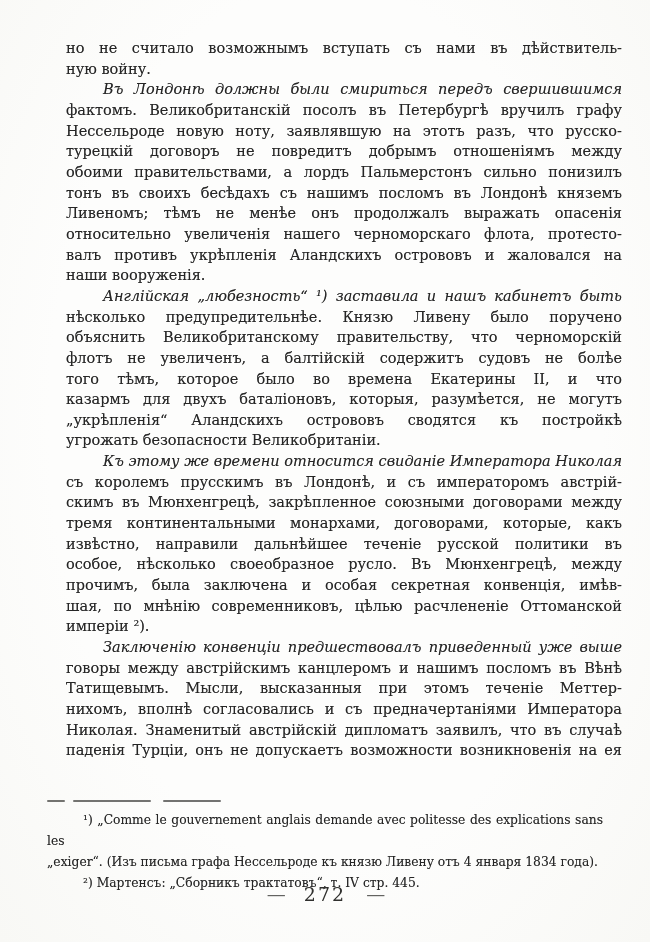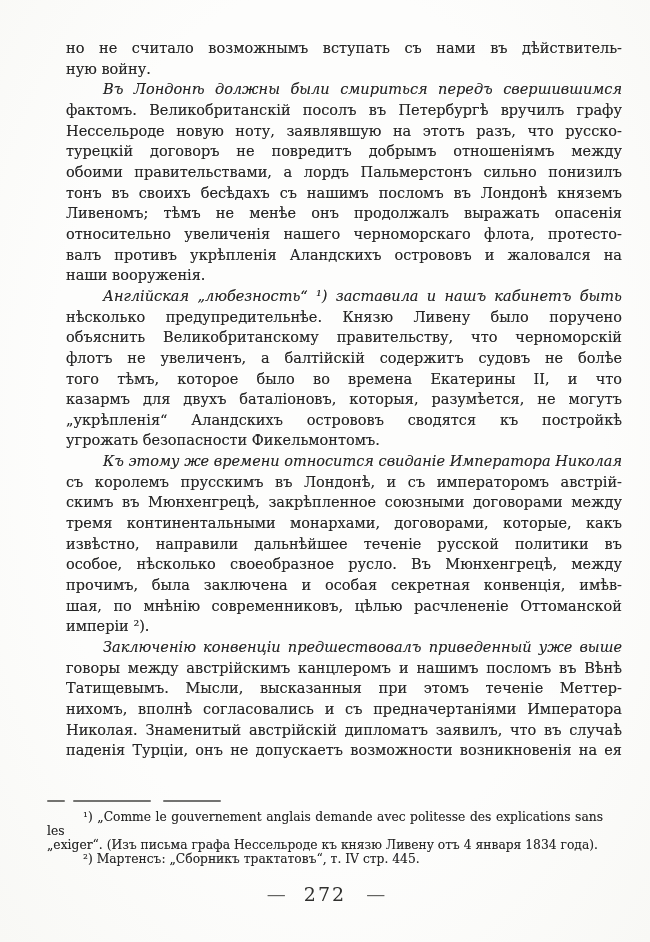--- a/index.html
+++ b/index.html
@@ -52,21 +52,21 @@
   }
   .footnote-sep .seg1 { width: 18px; }
   .footnote-sep .seg2 { width: 78px; margin-left: 8px; }
   .footnote-sep .seg3 { width: 58px; margin-left: 12px; }
   .footnotes {
     position: absolute;
     left: 47px;
     top: 810px;
     width: 556px;
     font-size: 12.3px;
-    line-height: 14px;
+    line-height: 21px;
     text-shadow: 0 0 0.5px rgba(40,40,40,0.4);
   }
   .footnote { margin: 0; }
   .line.indent-fn { text-indent: 36px; }
   .page-number {
     position: absolute;
     top: 883px;
     left: 0;
     width: 100%;
     text-align: center;
@@ -99,21 +99,21 @@
         <div class="line last">наши вооруженія.</div>
       </div>
       <div class="para">
         <div class="line indent">Англійская „любезность“ ¹) заставила и нашъ кабинетъ быть</div>
         <div class="line">нѣсколько предупредительнѣе. Князю Ливену было поручено</div>
         <div class="line">объяснить Великобританскому правительству, что черноморскій</div>
         <div class="line">флотъ не увеличенъ, а балтійскій содержитъ судовъ не болѣе</div>
         <div class="line">того тѣмъ, которое было во времена Екатерины II, и что</div>
         <div class="line">казармъ для двухъ баталіоновъ, которыя, разумѣется, не могутъ</div>
         <div class="line">„укрѣпленія“ Аландскихъ острововъ сводятся къ постройкѣ</div>
-        <div class="line last">угрожать безопасности Фикельмонтомъ.</div>
+        <div class="line last">угрожать безопасности Великобританіи.</div>
       </div>
       <div class="para">
         <div class="line indent">Къ этому же времени относится свиданіе Императора Николая</div>
         <div class="line">съ королемъ прусскимъ въ Лондонѣ, и съ императоромъ австрій-</div>
         <div class="line">скимъ въ Мюнхенгрецѣ, закрѣпленное союзными договорами между</div>
         <div class="line">тремя континентальными монархами, договорами, которые, какъ</div>
         <div class="line">извѣстно, направили дальнѣйшее теченіе русской политики въ</div>
         <div class="line">особое, нѣсколько своеобразное русло. Въ Мюнхенгрецѣ, между</div>
         <div class="line">прочимъ, была заключена и особая секретная конвенція, имѣв-</div>
         <div class="line">шая, по мнѣнію современниковъ, цѣлью расчлененіе Оттоманской</div>

